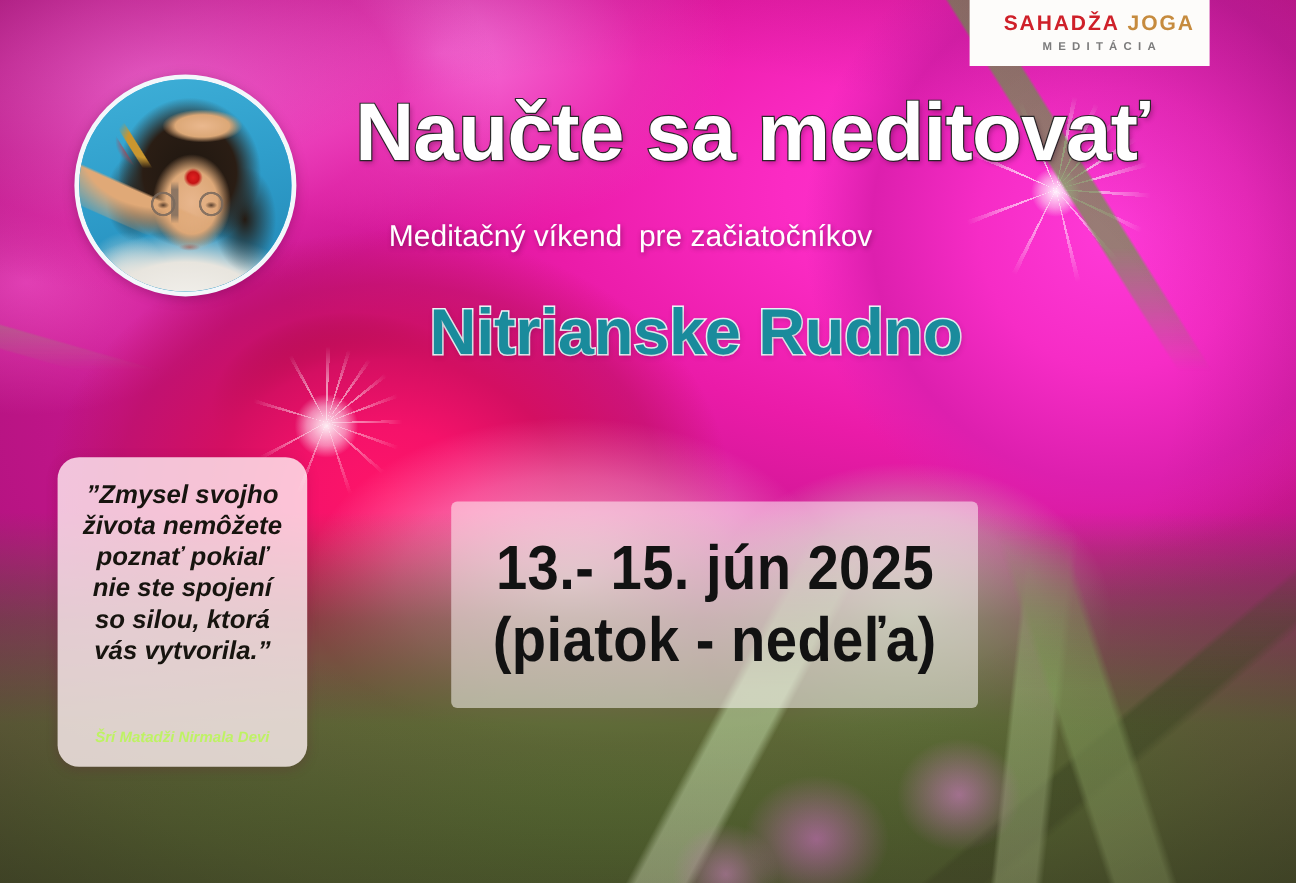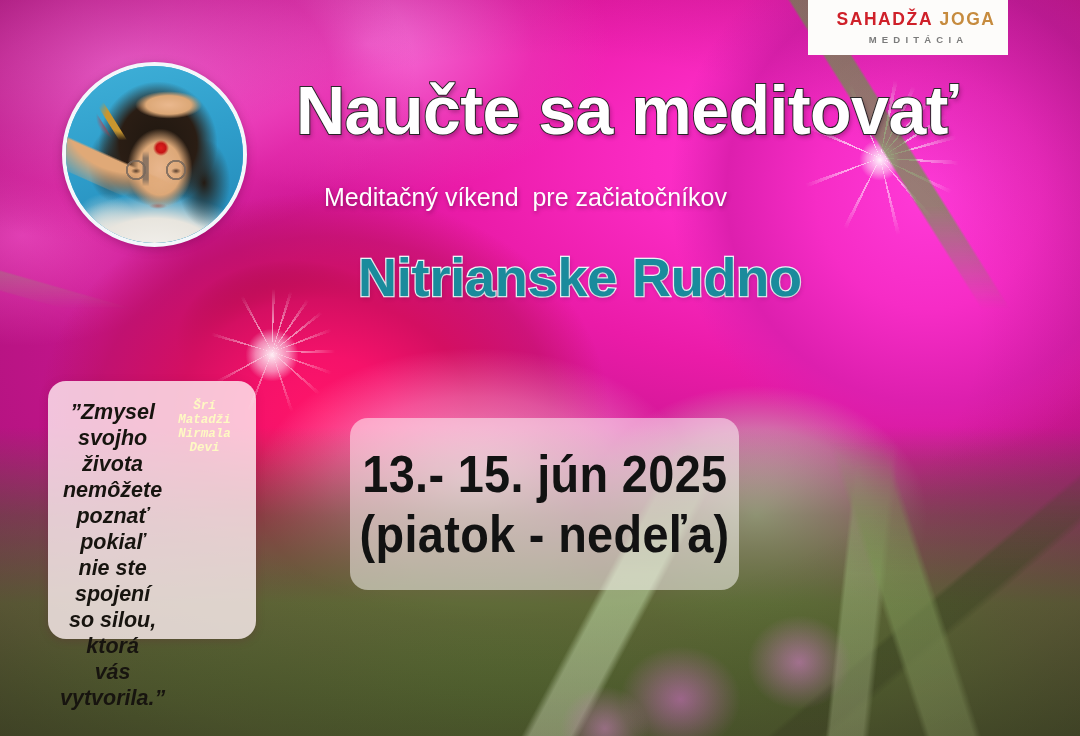--- a/index.html
+++ b/index.html
@@ -250,44 +250,43 @@
     paint-order:stroke fill;
     text-shadow:1px 2px 5px rgba(30,0,30,.22);
   }
 
   
   #quote-card {
     position:absolute; left:48px; top:381px; width:208px; height:258px;
     background:rgba(255,240,242,.80);
     border-radius:18px;
     padding:18px 12px 10px 12px;
-    display:flex; flex-direction:row;
+    display:flex; flex-direction:column;
     justify-content:space-between;
     box-shadow:0 2px 10px rgba(110,0,60,.18);
   }
   #quote-text {
     font-size:21.5px; font-weight:700; font-style:italic;
     line-height:1.21;
     color:#17140f;
     text-align:center;
     white-space:pre-line;
   }
   #quote-author {
     font-size:12.5px; font-weight:700; font-style:italic;
-    color:#fef9c3;
+    color:#bef264;
     text-align:center;
     padding-bottom:8px;
-    font-family:Liberation Mono, monospace;
   }
 
   
   #date-card {
-    position:absolute; left:350px; top:418px; width:389px; height:172px;
+    position:absolute; left:376px; top:418px; width:439px; height:172px;
     background:rgba(255,252,250,.52);
-    border-radius:18px;
+    border-radius:5px;
     display:flex; flex-direction:column;
     align-items:center; justify-content:center;
     gap:4px;
   }
   .date-line {
     font-size:52px; font-weight:700;
     color:#121212;
     line-height:1.08;
     white-space:nowrap;
     transform:scaleX(.9);

